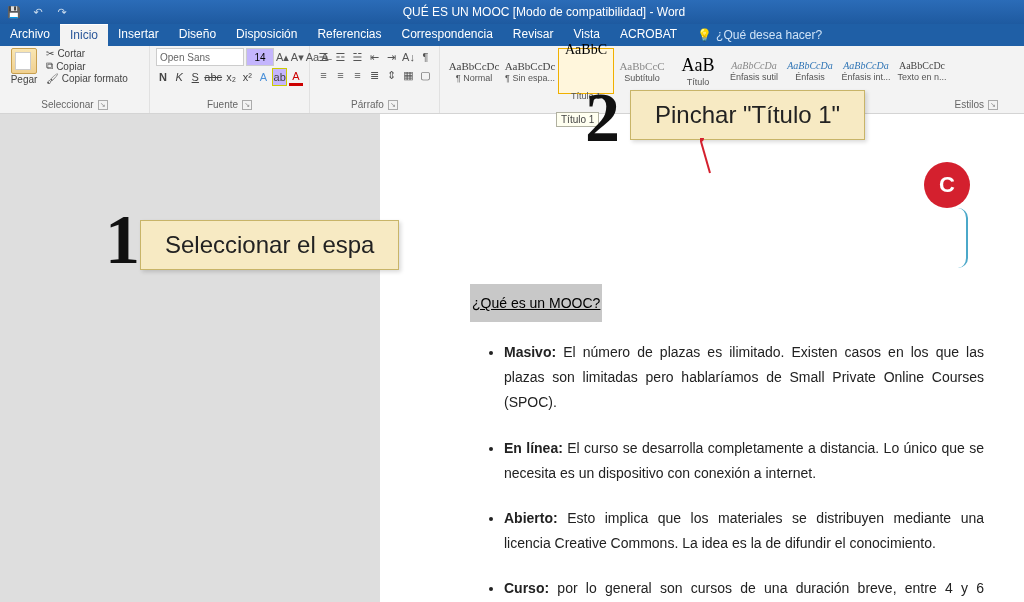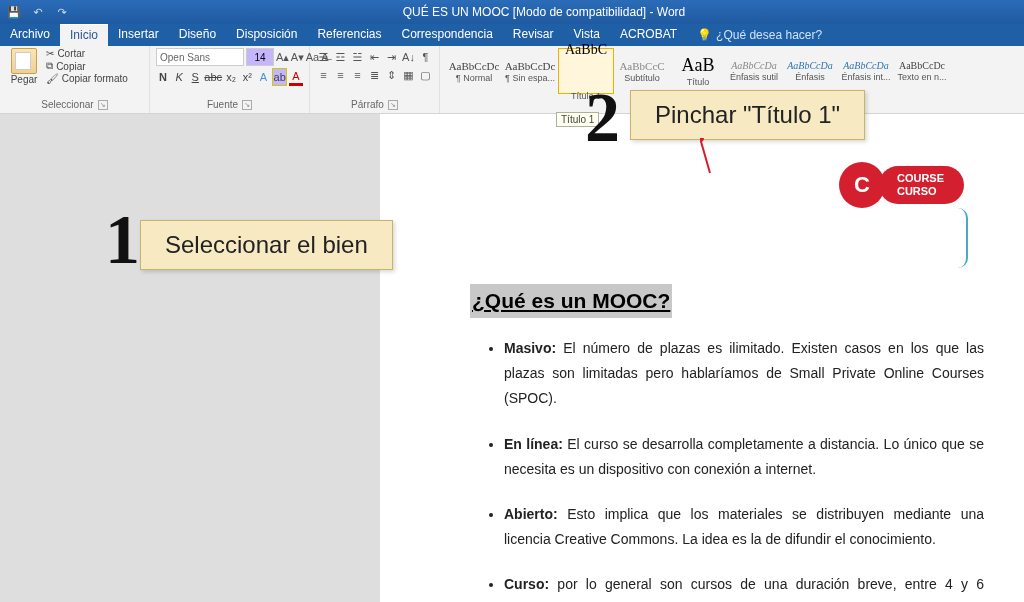--- a/index.html
+++ b/index.html
@@ -47,21 +47,21 @@
 .style-name { font-size:9px; color:#555; margin-top:1px; }
 
 .doc-area { display:flex; height: calc(602px - 24px - 22px - 68px); background:#e6e6e6; position:relative; }
 .left-gray { width: 380px; background:#dedede; }
 .page { flex:1; background:#fff; padding: 30px 40px 10px 90px; position:relative; overflow:hidden; }
 
 .course-badge { position:absolute; top:48px; right:60px; display:flex; align-items:center; }
 .badge-circle { width:46px; height:46px; border-radius:50%; background:#d4202e; color:#fff; display:flex; align-items:center; justify-content:center; font-size:22px; font-weight:bold; margin-right:-6px; z-index:2; }
 .badge-pill { background:#d4202e; color:#fff; border-radius:22px; padding:6px 20px 6px 18px; font-size:11px; font-weight:bold; line-height:1.2; }
 
-.doc-title { margin-top: 140px; font-size:21px; font-weight:bold; text-decoration:underline; display:inline-block; background:#c8c8c8; padding:5px 2px; }
+.doc-title { margin-top: 140px; font-size:14px; font-weight:normal; text-decoration:underline; display:inline-block; background:#c8c8c8; padding:11px 2px; }
 .doc-list { list-style: disc; margin-left: 34px; margin-top: 18px; font-size:14px; color:#222; }
 .doc-list li { margin-bottom: 20px; line-height: 1.8; text-align: justify; }
 .doc-list b { font-weight:bold; }
 
 .annot { position:absolute; background:#f7eac3; border:1px solid #c8b468; padding:10px 24px; font-size:24px; font-family: "Segoe UI", sans-serif; color:#222; box-shadow: 2px 2px 4px rgba(0,0,0,0.15); }
 .annot1 { top: 220px; left: 140px; }
 .annot2 { top: 90px; left: 630px; }
 .bignum { position:absolute; font-family: "Comic Sans MS", cursive; font-size:70px; font-weight:bold; color:#111; }
 .num1 { top: 200px; left: 105px; }
 .num2 { top: 78px; left: 585px; }
@@ -215,48 +215,48 @@
         </div>
         <div class="style-item">
           <div class="style-prev" style="color: rgb(46, 116, 181); font-size: 10px; font-style: italic;">AaBbCcDa</div>
           <div class="style-name">Énfasis int...</div>
         </div>
         <div class="style-item">
           <div class="style-prev" style="color: rgb(68, 68, 68); font-size: 10px;">AaBbCcDc</div>
           <div class="style-name">Texto en n...</div>
         </div>
       </div>
+    <div class="rgroup-label" style="justify-content:flex-end; padding-right:20px">
+        <span>Estilos</span>
+        <span class="dialog-launcher">↘</span>
+      </div>
   </div>
 </div>
 
 <div class="doc-area">
   <div class="left-gray"></div>
   <div class="page">
     <div class="course-badge">
       <div class="badge-circle">C</div>
-      <div class="badge-pill">
-        <div>COURSE</div>
-        <div>CURSO</div>
-      </div>
     </div>
     <div class="callout-bracket"></div>
 
     <span class="doc-title">¿Qué es un MOOC?</span>
     <ul class="doc-list" id="doc-list">
         <li><b>Masivo:</b> El número de plazas es ilimitado. Existen casos en los que las plazas son limitadas pero hablaríamos de Small Private Online Courses (SPOC).</li>
         <li><b>En línea:</b> El curso se desarrolla completamente a distancia. Lo único que se necesita es un dispositivo con conexión a internet.</li>
         <li><b>Abierto:</b> Esto implica que los materiales se distribuyen mediante una licencia Creative Commons. La idea es la de difundir el conocimiento.</li>
         <li><b>Curso:</b> por lo general son cursos de una duración breve, entre 4 y 6 semanas. Si bien ahora han surgido lo que denominan specializations que</li>
       </ul>
   </div>
 </div>
 
 <div class="tooltip-titulo">Título 1</div>
 
 <div class="bignum num1">1</div>
-<div class="annot annot1">Seleccionar el bien</div>
+<div class="annot annot1">Seleccionar el espa</div>
 <div class="bignum num2">2</div>
 <div class="annot annot2">Pinchar "Título 1"</div>
 
 <svg class="connector">
   <line x1="0" y1="0" x2="10" y2="35" stroke="#d4202e" stroke-width="2"></line>
   <circle cx="0" cy="0" r="4" fill="#d4202e"></circle>
 </svg>
 
 </body></html>

